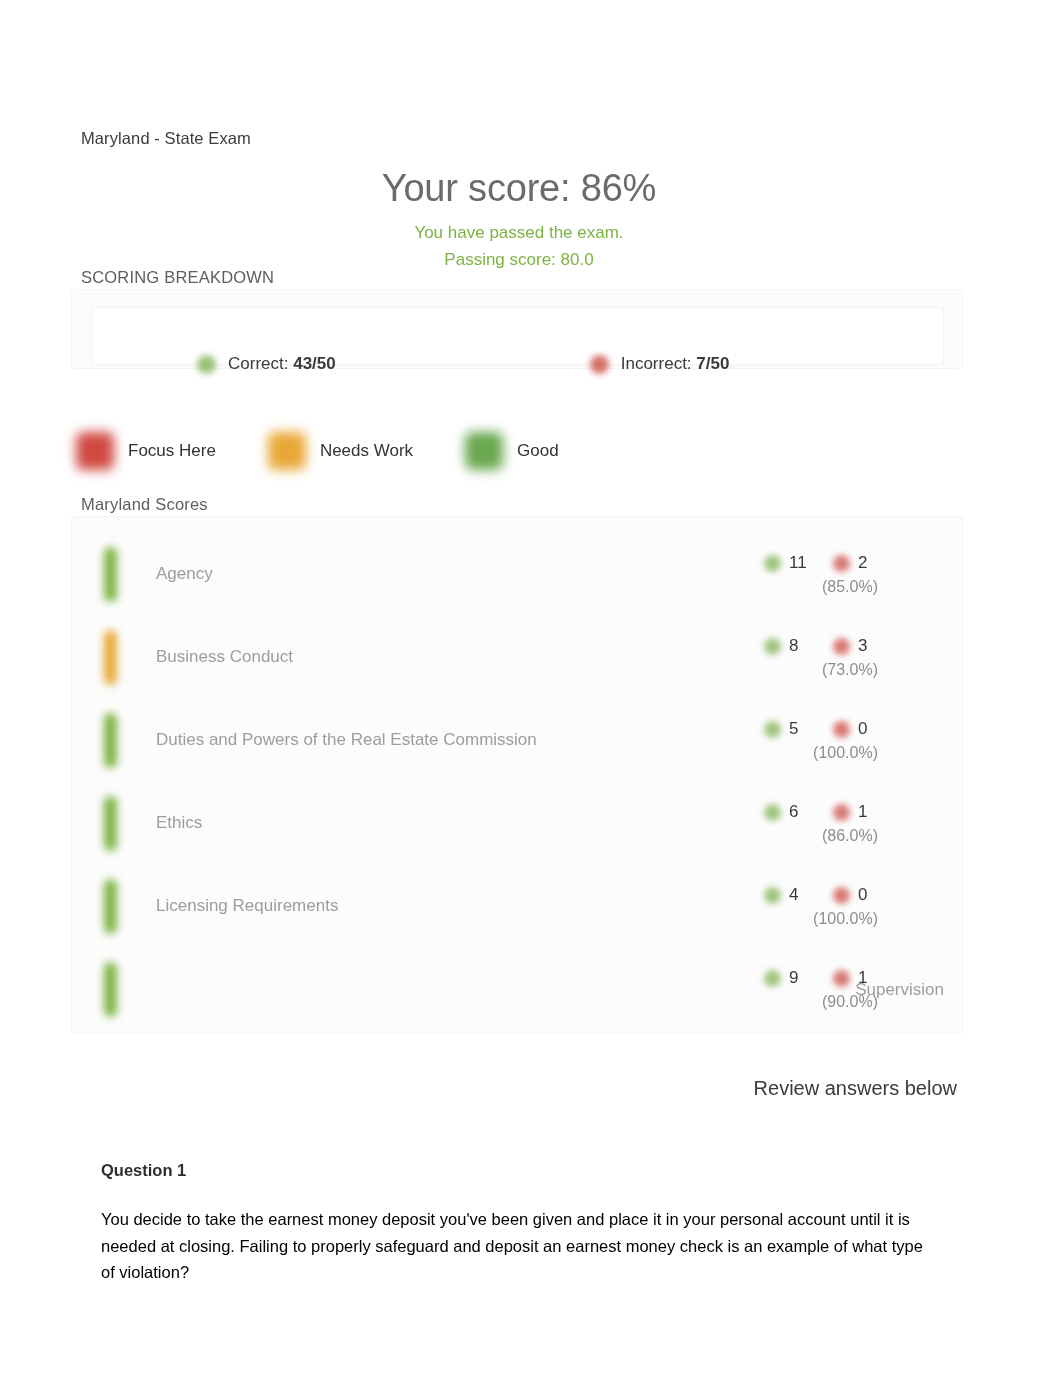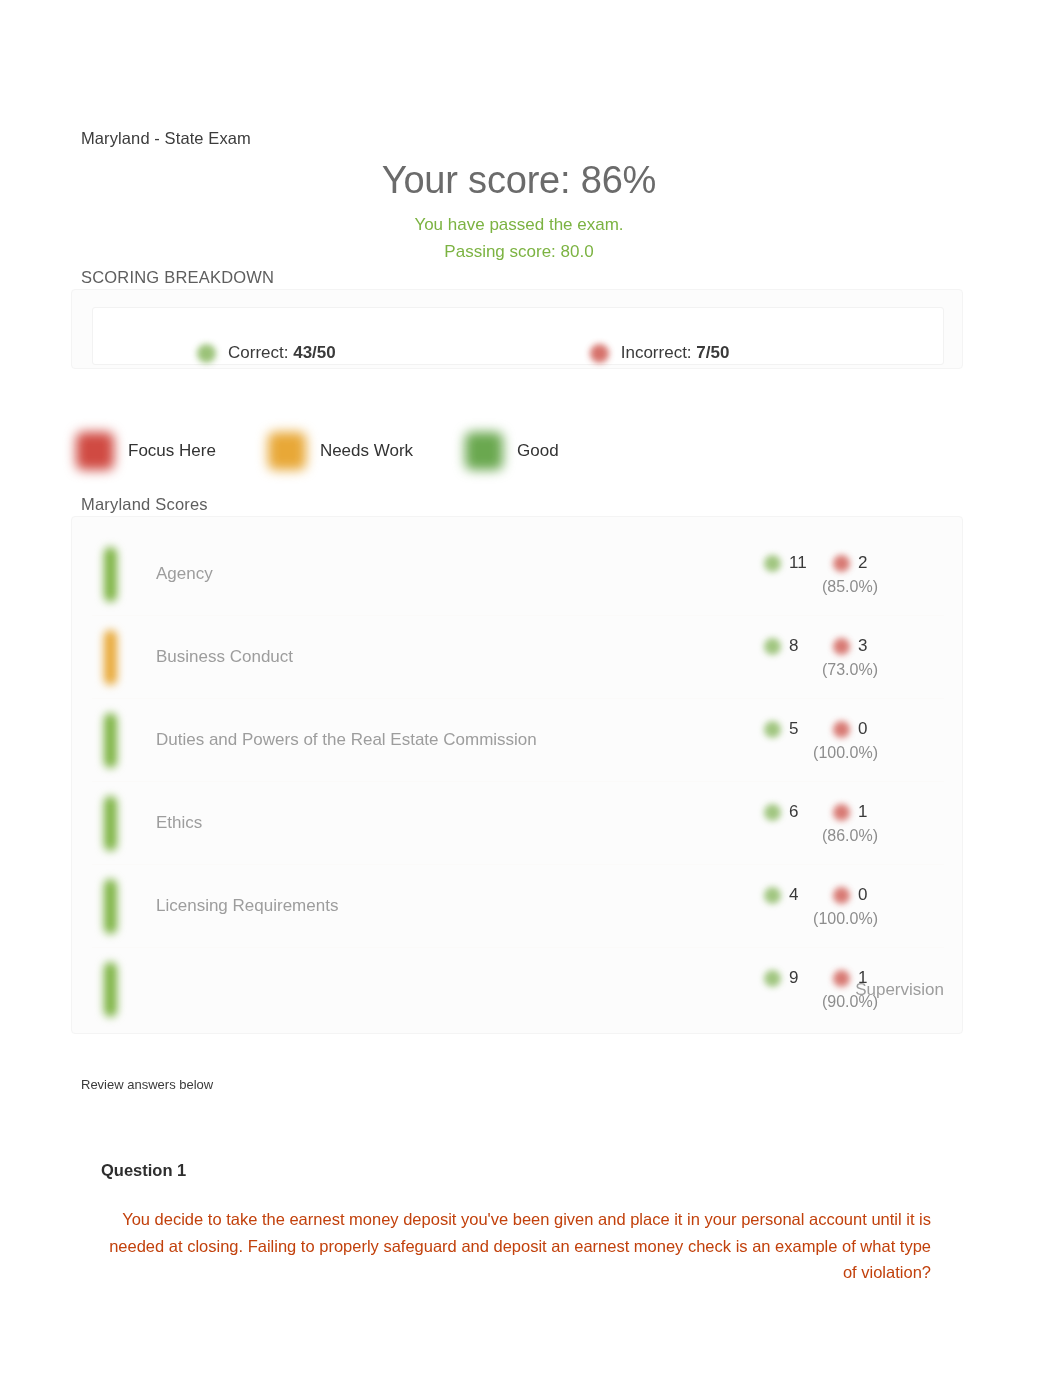--- a/index.html
+++ b/index.html
@@ -29,21 +29,21 @@
     left: 81px;
     top: 129px;
     font-size: 16.5px;
     color: #3c3c3c;
     letter-spacing: 0.1px;
   }
 
   .score-block {
     position: absolute;
     left: 81px;
-    top: 157px;
+    top: 165px;
     width: 876px;
     text-align: center;
   }
 
   .score-headline {
     font-size: 38px;
     font-weight: normal;
     color: #6b6b6b;
     line-height: 46px;
     letter-spacing: -0.2px;
@@ -98,25 +98,25 @@
     width: 852px;
     height: 58px;
     background: #ffffff;
     border: 1px solid #f2f2f2;
     border-radius: 3px;
   }
 
   .breakdown-stats {
     position: absolute;
     left: 0;
-    top: 16px;
+    top: 8px;
     width: 852px;
     height: 58px;
     display: flex;
-    align-items: center;
+    align-items: flex-end;
   }
 
   .stat {
     display: flex;
     align-items: center;
     font-size: 17px;
     color: #3a3a3a;
   }
   .stat.correct  { margin-left: 104px; }
   .stat.incorrect{ margin-left: 254px; }
@@ -240,42 +240,41 @@
     text-align: right;
     padding-right: 4px;
   }
 
   
   .review-note {
     position: absolute;
     left: 81px;
     top: 1077px;
     width: 876px;
-    text-align: left;
-    font-size: 13px;
+    text-align: right;
+    font-size: 20px;
     color: #3a3a3a;
   }
 
   .question-block {
     position: absolute;
     left: 101px;
     top: 1161px;
     width: 830px;
   }
   .question-number {
     font-size: 16.5px;
     font-weight: bold;
     color: #2e2e2e;
   }
   .question-text {
     margin-top: 26px;
     font-size: 16.5px;
     line-height: 26.5px;
-    color: #c2410c;
-    text-align: right;
+    color: #000000;
   }
 </style>
 </head>
 <body>
 
 <div class="page">
 
   <div class="exam-title">Maryland - State Exam</div>
 
   <div class="score-block">

